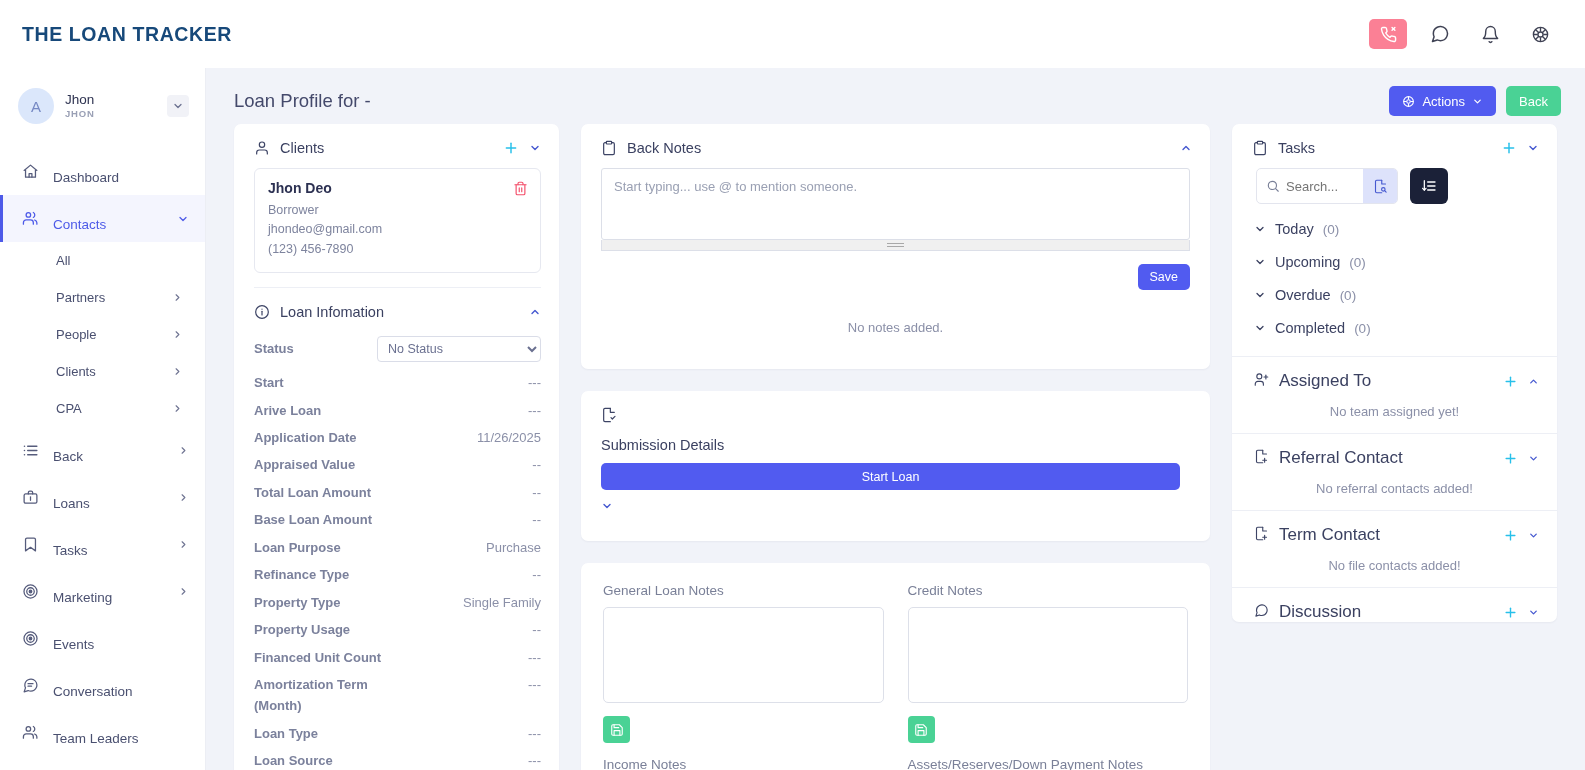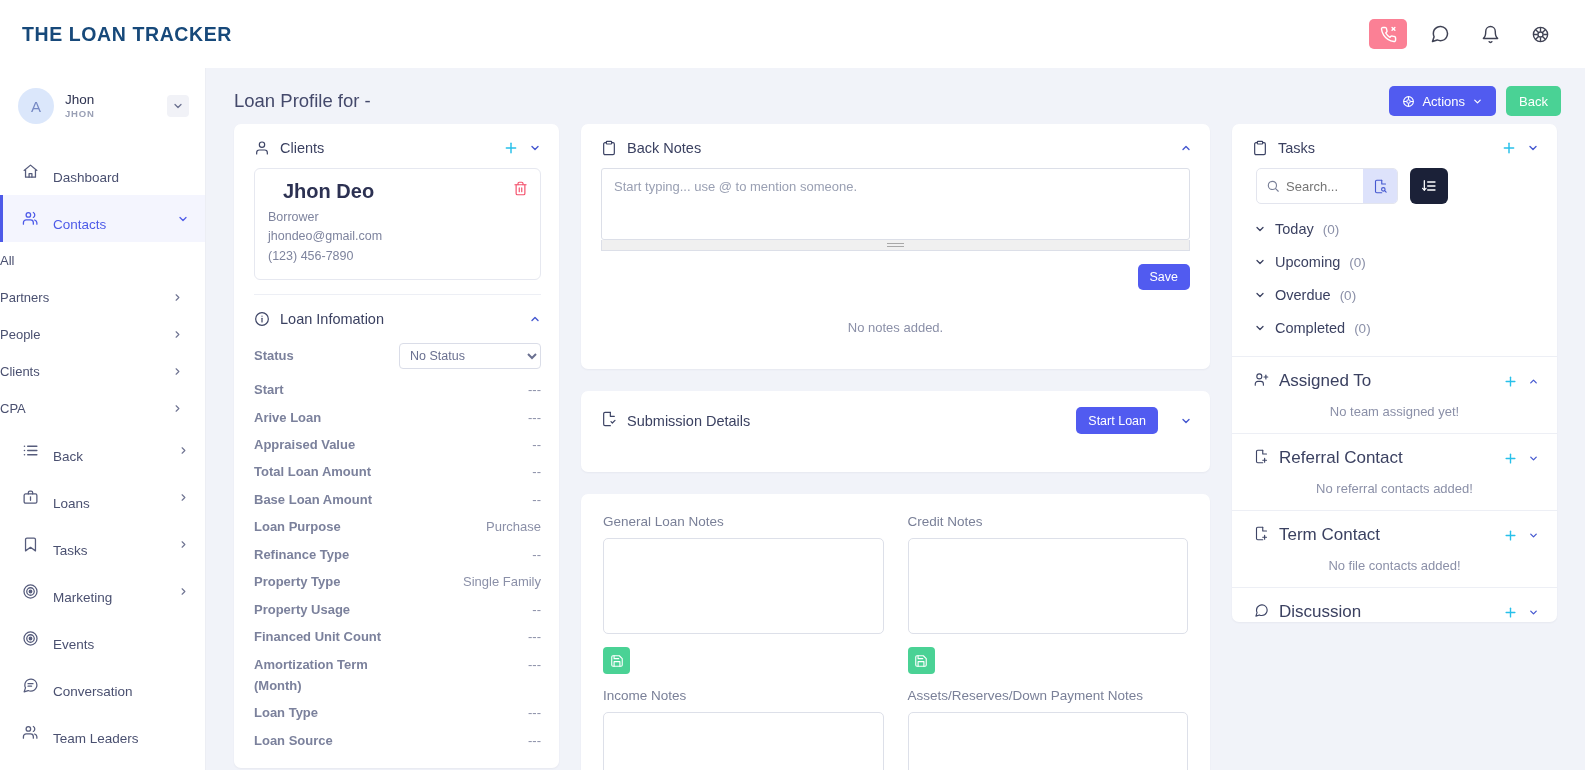--- a/index.html
+++ b/index.html
@@ -84,21 +84,21 @@
   .nav-item.active {
     background: #f4f5fe;
     border-left-color: #4d5ae8;
     color: #4d5ae8;
   }
   .nav-item.active .nav-ico { color: #4d5ae8; }
   .nav-item.active .nav-chev { color: #4d5ae8; }
   .nav-sub {
     display: flex; align-items: center;
     height: 37px;
-    padding-right: 22px;
+    padding-left: 56px; padding-right: 22px;
     font-size: 13px; color: #4a5070;
   }
   .nav-sub .nav-label { flex: 1; }
   .nav-sub .nav-chev { color: #6f7492; display:flex;}
 
   
   .main {
     flex: 1; min-width: 0;
     background: #f1f3f9;
     display: flex; flex-direction: column;
@@ -155,37 +155,37 @@
   .ic-chev { color: #4558d0; display: flex; }
 
   
   .client-box {
     margin: 0 18px 0 20px;
     border: 1px solid #e6e8f0;
     border-radius: 6px;
     padding: 11px 13px 13px 13px;
     position: relative;
   }
-  .client-name { font-size: 20px; font-weight: bold; color: #2c3152; margin-bottom: 5px; margin-left: 15px;}
+  .client-name { font-size: 14px; font-weight: bold; color: #2c3152; margin-bottom: 5px;}
   .client-line { font-size: 12.5px; color: #7e849e; line-height: 1.55; }
   .client-del { position: absolute; right: 12px; top: 12px; color: #f4516c; display:flex; }
 
   .divider { height: 1px; background: #edeff5; margin: 14px 18px 0 20px; }
 
   .loan-rows { padding: 0 18px 14px 20px; }
   .loan-row {
     display: flex; align-items: flex-start; justify-content: space-between;
     padding: 3px 0;
     gap: 10px;
   }
   .loan-label { font-size: 13px; font-weight: bold; color: #7b819c; line-height: 1.65; }
   .loan-value { font-size: 13px; color: #8b90a8; line-height: 1.65; text-align: right; white-space: nowrap;}
   .status-row { display:flex; align-items:center; justify-content:space-between; padding: 4px 0 7px 0;}
   .status-select {
-    width: 142px; height: 26px;
+    width: 164px; height: 26px;
     border: 1px solid #dadde8; border-radius: 4px;
     background: #fff;
     font-family: inherit; font-size: 12.5px; color: #6a7090;
     padding: 0 6px;
   }
 
   
   .notes-editor {
     margin: 0 20px;
     border: 1px solid #dcdfe8;
@@ -202,21 +202,21 @@
     border-top: none;
     display: flex; align-items: center; justify-content: center;
   }
   .grip { width: 17px; height: 4px; border-top: 1px solid #a8a8a8; border-bottom: 1px solid #a8a8a8; }
   .save-row { display: flex; justify-content: flex-end; padding: 13px 20px 0 0; }
   .btn-save { background: #515bf0; color: #fff; font-size: 12.5px; height: 26px; padding: 0 12px; }
   .no-notes { text-align: center; font-size: 13px; color: #8b90a8; padding: 30px 0 34px 0; }
 
   
   .sub-card { margin-top: 22px; }
-  .sub-head { display: flex; align-items: center; padding: 16px 18px 38px 20px; gap: 10px; }
+  .sub-head { display: flex; padding: 16px 18px 29px 20px; gap: 10px; flex-direction: column; }
   .sub-head .ch-title { flex: 1; font-size: 14.5px; color: #3b4161; }
   .btn-startloan { background: #515bf0; color: #fff; font-size: 12.5px; height: 27px; padding: 0 12px; margin-right: 12px;}
 
   
   .notes-card { margin-top: 22px; padding: 20px 22px 0 22px; }
   .notes-grid { display: grid; grid-template-columns: 1fr 1fr; gap: 0 24px; }
   .note-label { font-size: 13.5px; color: #7a8098; margin-bottom: 9px; }
   .note-area {
     width: 100%; height: 96px;
     border: 1px solid #dde0e9; border-radius: 5px;
@@ -586,20 +586,24 @@
               </div>
               <div class="loan-row">
                   <span class="loan-label">Start</span>
                   <span class="loan-value">---</span>
                 </div>
               <div class="loan-row">
                   <span class="loan-label">Arive Loan</span>
                   <span class="loan-value">---</span>
                 </div>
               <div class="loan-row">
+                  <span class="loan-label">Application Date</span>
+                  <span class="loan-value">11/26/2025</span>
+                </div>
+              <div class="loan-row">
                   <span class="loan-label">Appraised Value</span>
                   <span class="loan-value">--</span>
                 </div>
               <div class="loan-row">
                   <span class="loan-label">Total Loan Amount</span>
                   <span class="loan-value">--</span>
                 </div>
               <div class="loan-row">
                   <span class="loan-label">Base Loan Amount</span>
                   <span class="loan-value">--</span>

